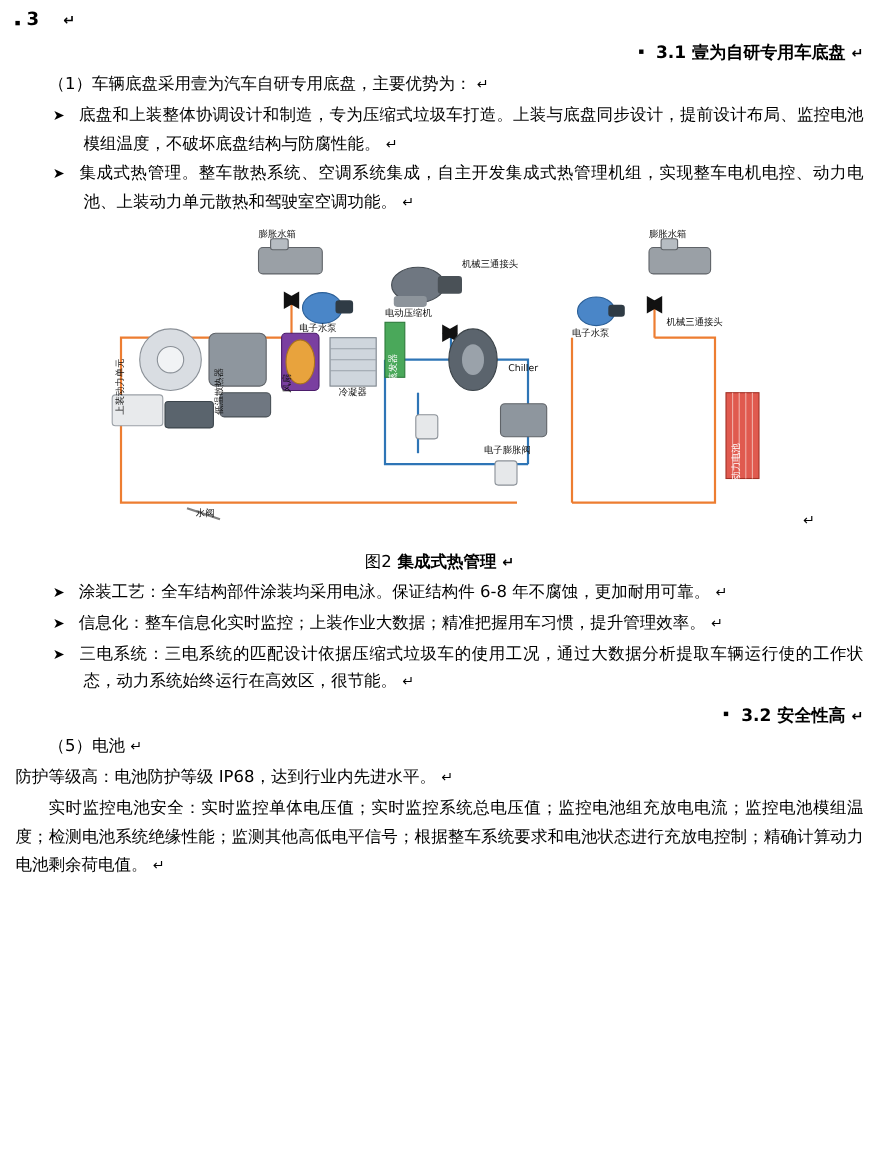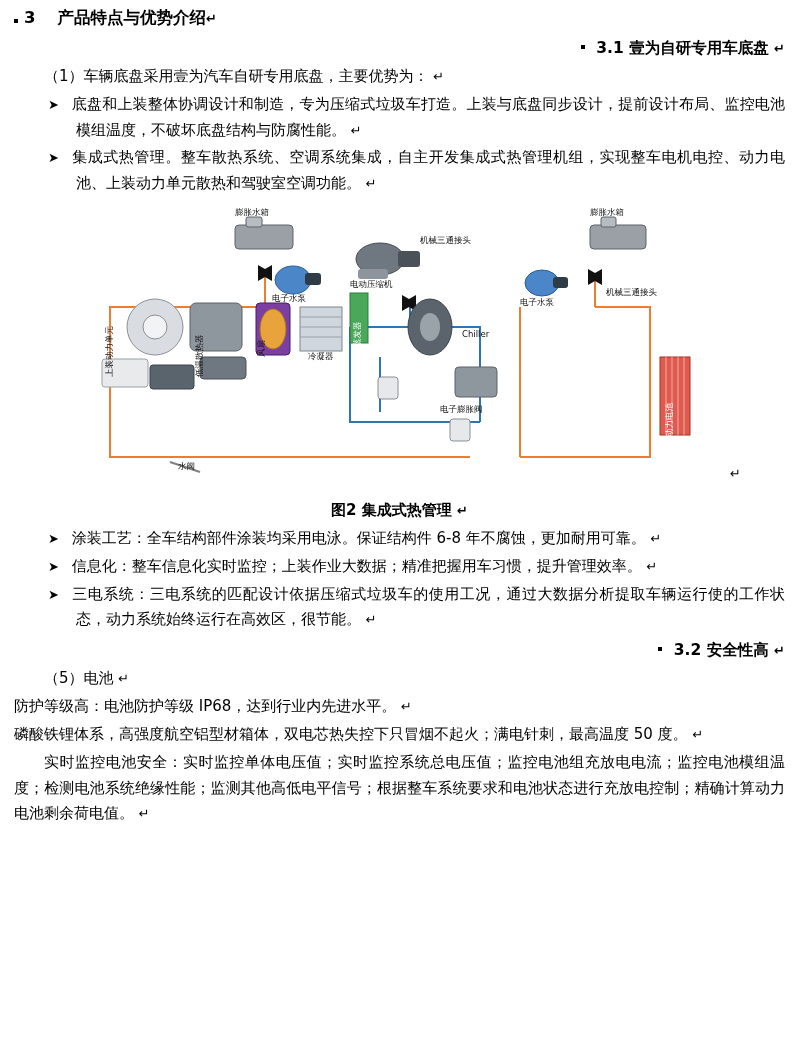--- a/index.html
+++ b/index.html
@@ -78,21 +78,21 @@
   .pilcrow {
     color: #000;
     font-size: 13px;
   }
   .fig-caption {
     text-align: center;
     font-size: 15px;
     font-weight: bold;
     margin: 4px 0 6px 0;
   }
-  .fig-caption .cap-num { font-weight: bold; }
+  .fig-caption .cap-num { font-weight: normal; }
   .fig-wrap {
     position: relative;
     width: 100%;
     height: 290px;
     margin: 10px 0 0 0;
   }
   .fig-svg { display: block; margin: 0 auto; }
   .right-pilcrow {
     position: absolute;
     right: 44px;
@@ -102,21 +102,20 @@
 </style>
 </head>
 <body>
 
 <div class="page">
   <div class="content">
 
     <div class="h1">
       <span class="bullet-sq"></span>
       <span class="num">3</span>
-      <span>产品特点与优势介绍</span>
       <span class="pilcrow">↵</span>
     </div>
 
     <div class="h2">
       <span class="bullet-sq"></span>
       <span>3.1 壹为自研专用车底盘</span>
       <span class="pilcrow">↵</span>
     </div>
 
     <p class="para indent1">
@@ -299,24 +298,20 @@
     <p class="para indent1">
       <span>（5）电池</span>
       <span class="pilcrow">↵</span>
     </p>
 
     <p class="para">
       <span>防护等级高：电池防护等级 IP68，达到行业内先进水平。</span>
       <span class="pilcrow">↵</span>
     </p>
 
-    <p class="para">
-      <span>磷酸铁锂体系，高强度航空铝型材箱体，双电芯热失控下只冒烟不起火；满电针刺，最高温度 50 度。</span>
-      <span class="pilcrow">↵</span>
-    </p>
 
     <p class="para indent1">
       <span>实时监控电池安全：实时监控单体电压值；实时监控系统总电压值；监控电池组充放电电流；监控电池模组温度；检测电池系统绝缘性能；监测其他高低电平信号；根据整车系统要求和电池状态进行充放电控制；精确计算动力电池剩余荷电值。</span>
       <span class="pilcrow">↵</span>
     </p>
 
   </div>
 </div>
 
 </body></html>

